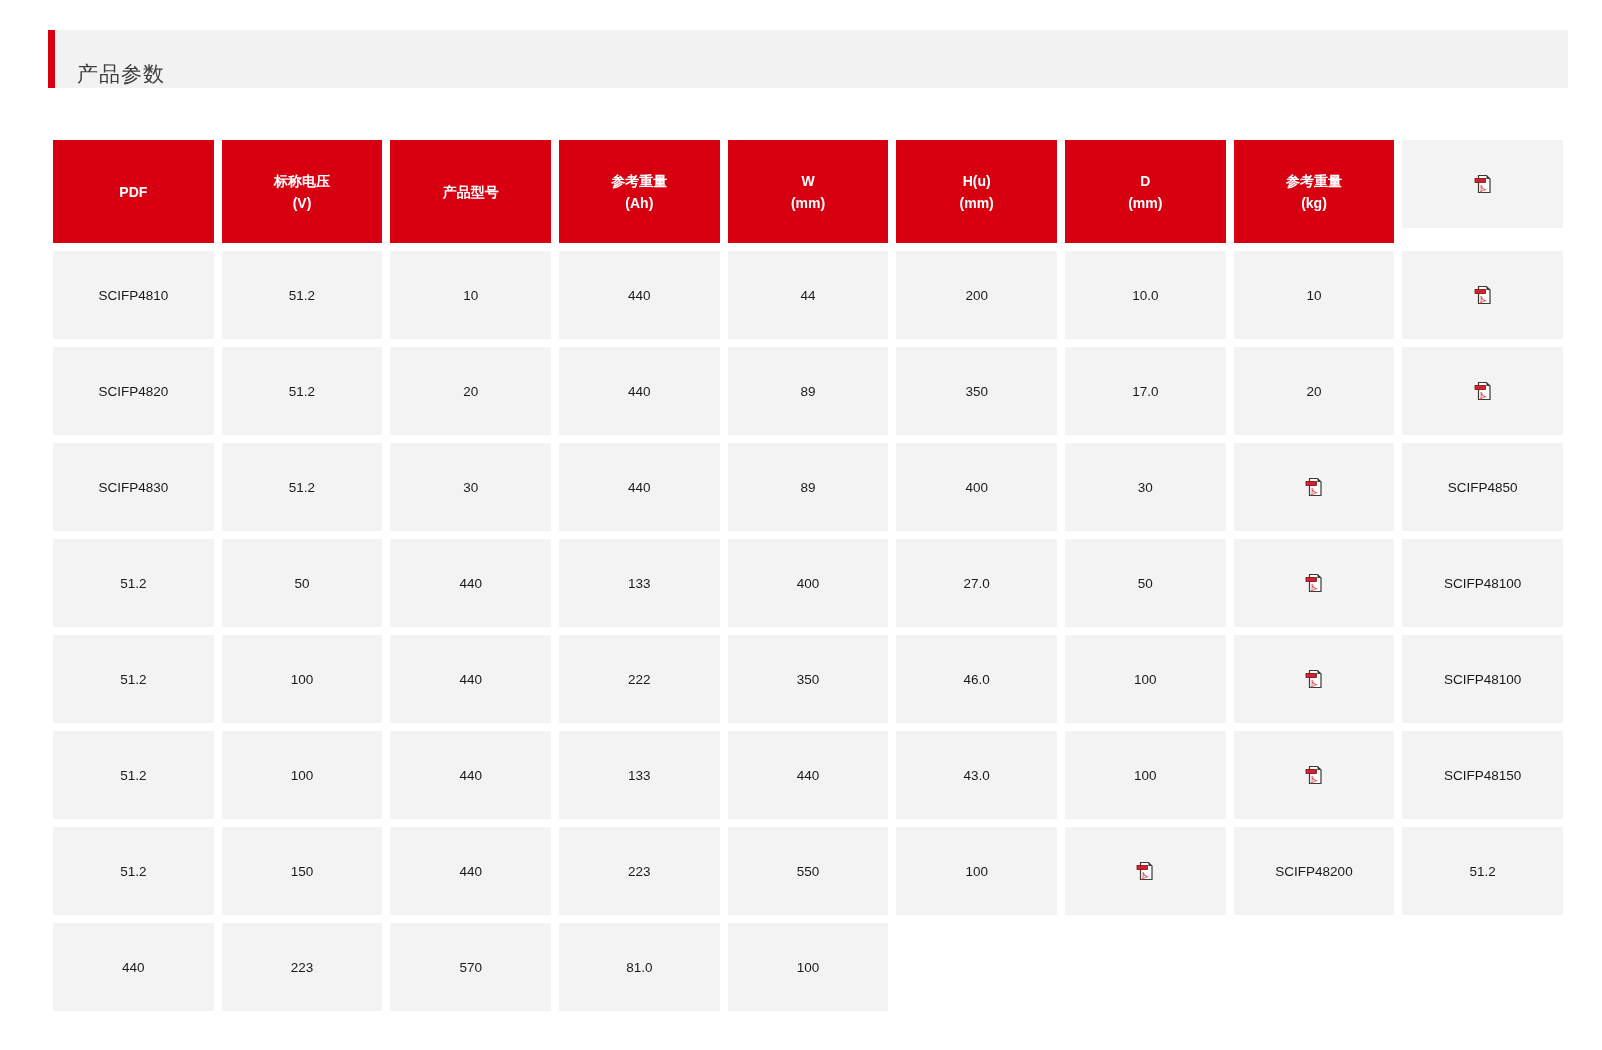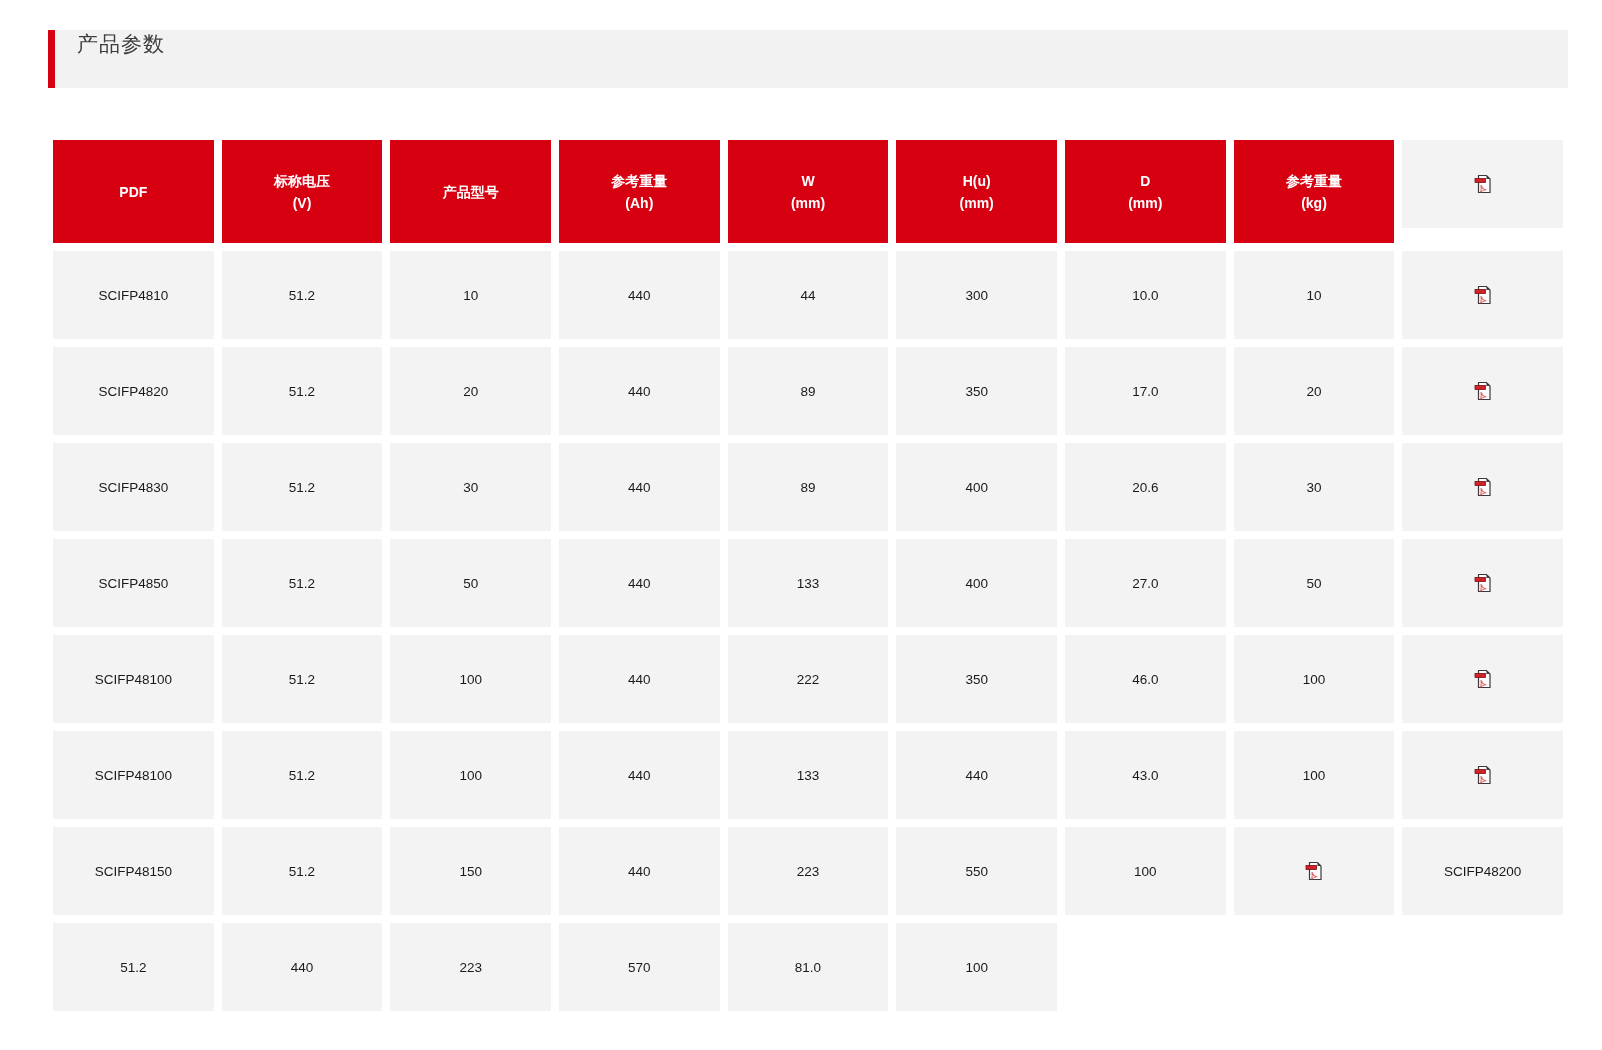--- a/index.html
+++ b/index.html
@@ -16,21 +16,21 @@
     --body-text: #1a1a1a;
   }
   
   .section-title {
     margin: 30px 0 0 48px;
     width: 1520px;
     height: 58px;
     background: var(--titlebar-bg);
     border-left: 7px solid var(--red);
     display: flex;
-    align-items: flex-start;
+    align-items: flex-end;
   }
   .section-title h2 {
     margin: 0 0 0 22px;
     font-size: 21px;
     font-weight: 400;
     color: #3d3d3d;
     letter-spacing: 1px;
   }
   
   .ptable {
@@ -117,21 +117,21 @@
       <rect x="1" y="4.5" width="10.5" height="4" fill="#d22128" stroke="#7a1013" stroke-width="0.8"></rect>
       <path d="M6.9 11.2 c0.9 2.3 2.6 4 4.5 4.6 c-1.7 0.4 -3.5 1.3 -4.9 2.3 c0.9 -1.8 1 -4.4 0.4 -6.9 z" fill="none" stroke="#dd6a6f" stroke-width="1.1"></path>
     </svg>
   </span>
 </div>
     <div class="td">SCIFP4810</div>
     <div class="td">51.2</div>
     <div class="td">10</div>
     <div class="td">440</div>
     <div class="td">44</div>
-    <div class="td">300</div>
+    <div class="td">200</div>
     <div class="td">10.0</div>
     <div class="td">10</div>
     <div class="td">
   <span class="pdf-icon">
     <svg width="18" height="20" viewBox="0 0 18 20" aria-hidden="true">
       <path d="M4.5 1.5 h8 l3.5 3.5 v13.5 h-11.5 z" fill="#fdfdfd" stroke="#3a3a3a" stroke-width="1.2"></path>
       <path d="M12.5 1.5 v3.5 h3.5 z" fill="#3a3a3a"></path>
       <rect x="1" y="4.5" width="10.5" height="4" fill="#d22128" stroke="#7a1013" stroke-width="0.8"></rect>
       <path d="M6.9 11.2 c0.9 2.3 2.6 4 4.5 4.6 c-1.7 0.4 -3.5 1.3 -4.9 2.3 c0.9 -1.8 1 -4.4 0.4 -6.9 z" fill="none" stroke="#dd6a6f" stroke-width="1.1"></path>
     </svg>
@@ -154,21 +154,20 @@
       <path d="M6.9 11.2 c0.9 2.3 2.6 4 4.5 4.6 c-1.7 0.4 -3.5 1.3 -4.9 2.3 c0.9 -1.8 1 -4.4 0.4 -6.9 z" fill="none" stroke="#dd6a6f" stroke-width="1.1"></path>
     </svg>
   </span>
 </div>
     <div class="td">SCIFP4830</div>
     <div class="td">51.2</div>
     <div class="td">30</div>
     <div class="td">440</div>
     <div class="td">89</div>
     <div class="td">400</div>
-    <div class="td">20.6</div>
     <div class="td">30</div>
     <div class="td">
   <span class="pdf-icon">
     <svg width="18" height="20" viewBox="0 0 18 20" aria-hidden="true">
       <path d="M4.5 1.5 h8 l3.5 3.5 v13.5 h-11.5 z" fill="#fdfdfd" stroke="#3a3a3a" stroke-width="1.2"></path>
       <path d="M12.5 1.5 v3.5 h3.5 z" fill="#3a3a3a"></path>
       <rect x="1" y="4.5" width="10.5" height="4" fill="#d22128" stroke="#7a1013" stroke-width="0.8"></rect>
       <path d="M6.9 11.2 c0.9 2.3 2.6 4 4.5 4.6 c-1.7 0.4 -3.5 1.3 -4.9 2.3 c0.9 -1.8 1 -4.4 0.4 -6.9 z" fill="none" stroke="#dd6a6f" stroke-width="1.1"></path>
     </svg>
   </span>

